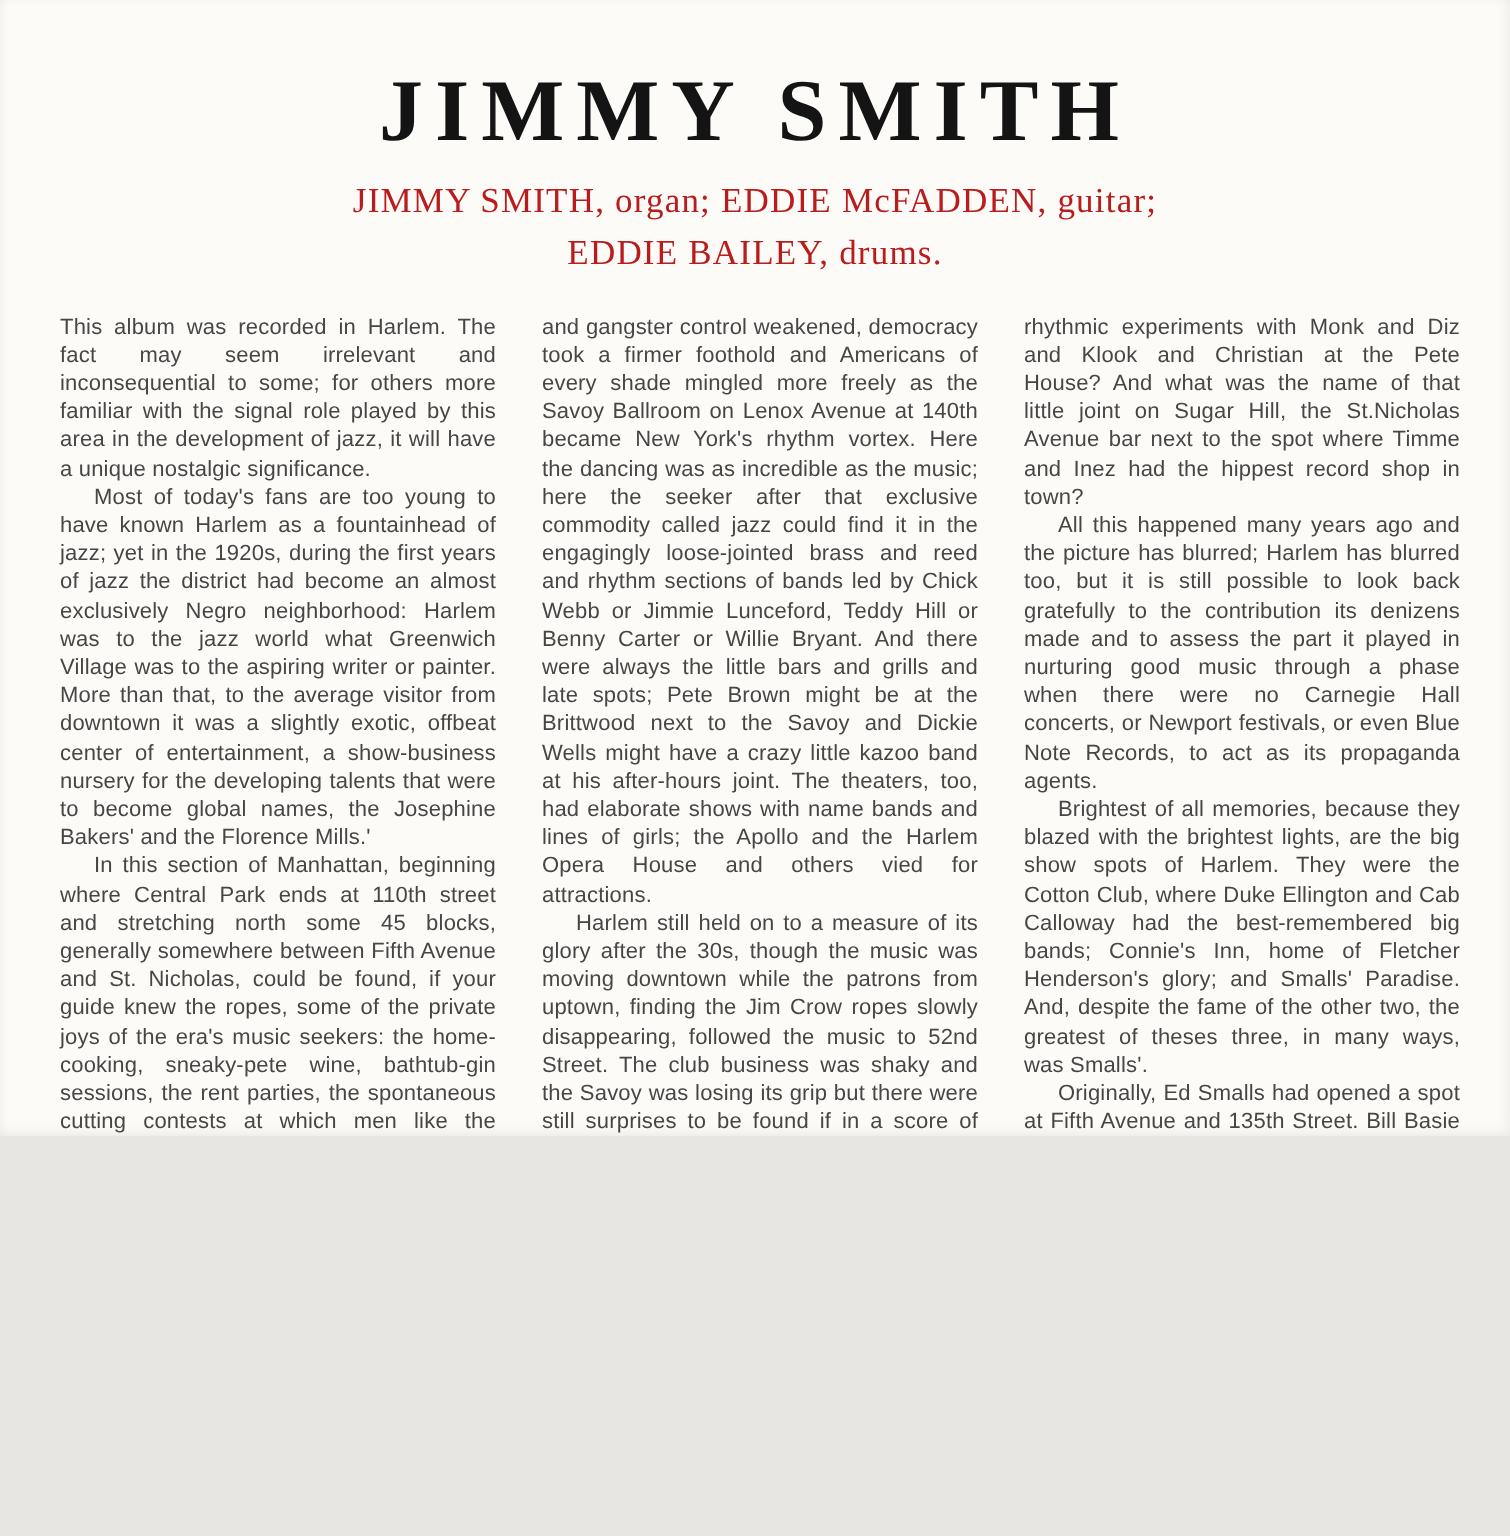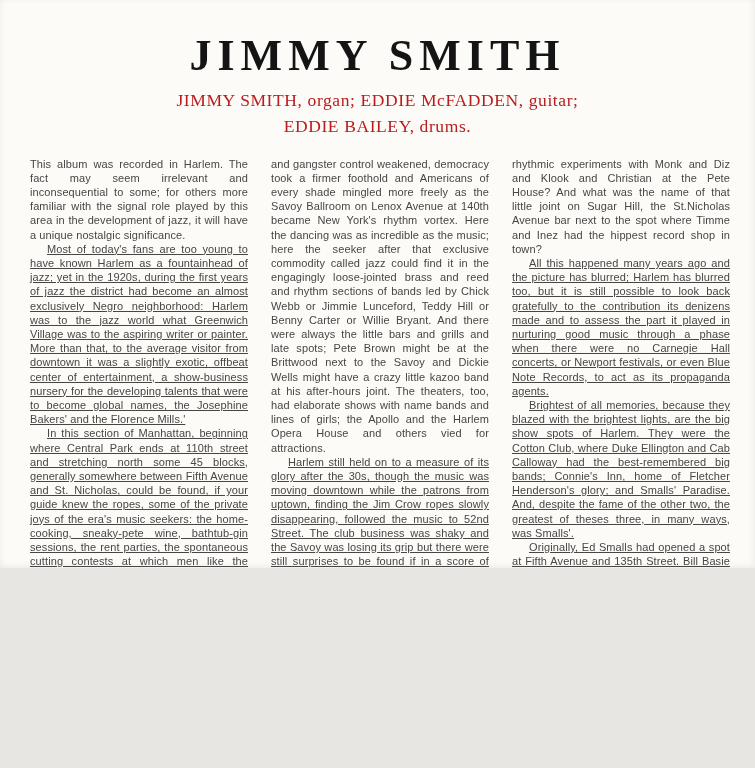--- a/index.html
+++ b/index.html
@@ -57,21 +57,20 @@
     color: #474645;
     text-align: justify;
     text-justify: inter-word;
     hyphens: none;
   }
   .column p {
     margin: 0;
   }
   .column p.indent {
     text-indent: 17px;
-    text-decoration: underline;
   }
 </style>
 </head>
 <body>
 
 <div class="page">
 
   <div class="header">
     <h1 class="album-title">JIMMY SMITH</h1>
     <p class="credit-line first">JIMMY SMITH, organ; EDDIE McFADDEN, guitar;</p>

